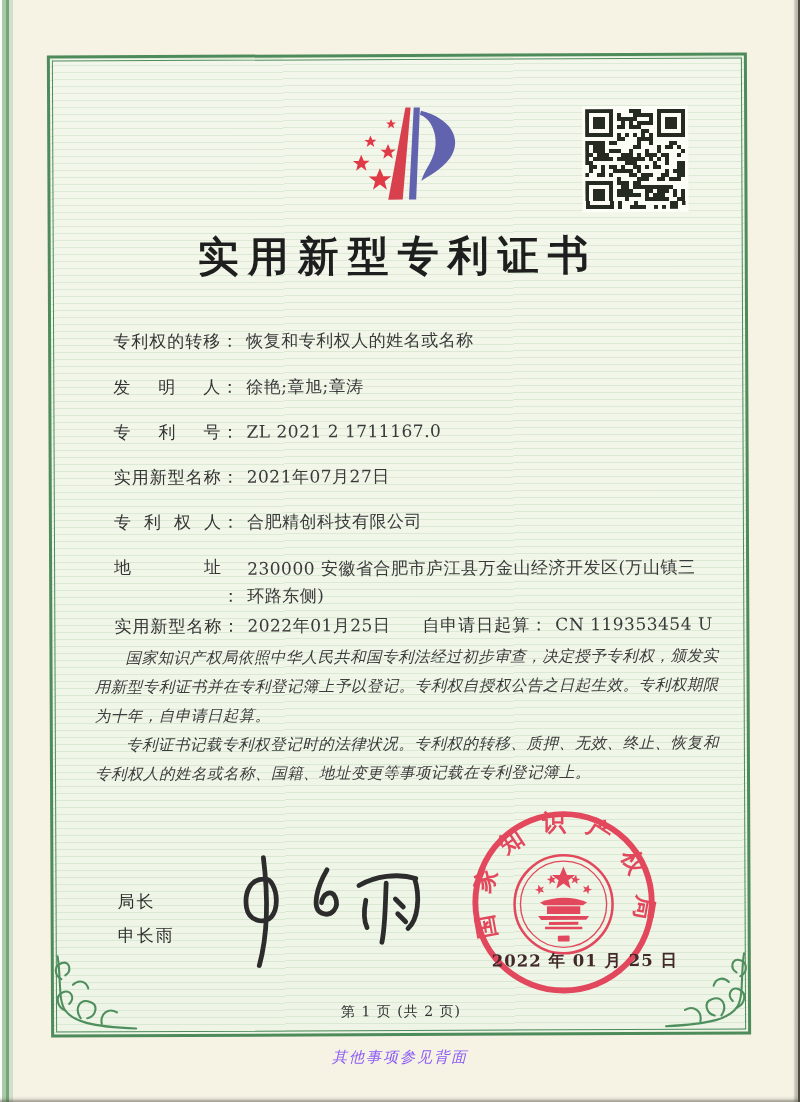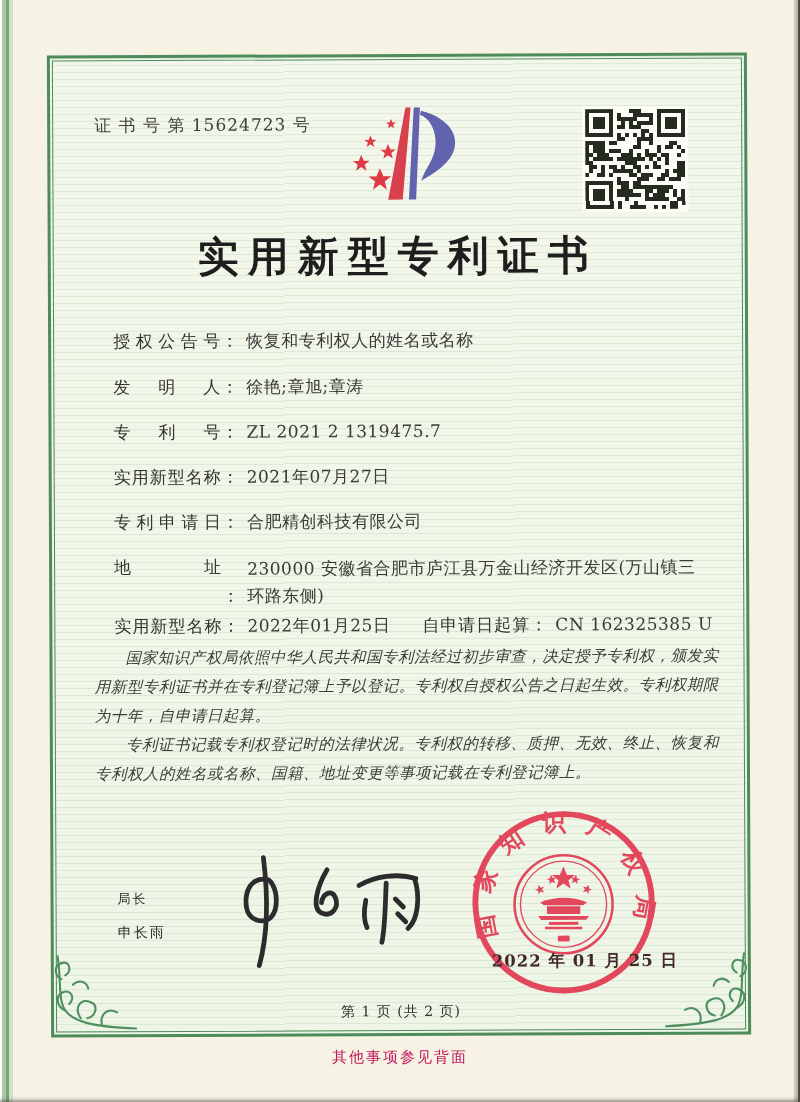--- a/index.html
+++ b/index.html
@@ -57,48 +57,47 @@
   .row-address .fvalue { display:inline-block; width:457px; white-space:normal; line-height:27px; }
   .grant-right { position:absolute; left:308px; top:0; }
   
   .body-text {
     left:42px; top:586px; width:624px;
     font-size:15.5px; line-height:29px; color:#3c3c3c;
     font-style:italic; letter-spacing:0.5px; text-align:justify;
   }
   .body-text p { text-indent:2em; }
   
-  .director-label { left:64px; top:832px; font-size:13px; color:#2e2e2e; letter-spacing:2px; }
-  .director-name  { left:64px; top:866px; font-size:14px; color:#2e2e2e; letter-spacing:2px; }
+  .director-label { left:64px; top:832px; font-size:17px; color:#2e2e2e; letter-spacing:2px; }
+  .director-name  { left:64px; top:866px; font-size:17px; color:#2e2e2e; letter-spacing:2px; }
   .signature { left:170px; top:792px; width:230px; height:125px; }
   .seal { left:412px; top:748px; width:196px; height:196px; opacity:.92; }
   .seal-date {
     left:438px; top:894px; width:165px; text-align:center;
     font-size:16.5px; font-weight:bold; color:#43282a; letter-spacing:1px; white-space:nowrap;
   }
   
   .page-indicator { left:0; top:946px; width:100%; text-align:center; font-size:14px; color:#2f2f2f; letter-spacing:1px; }
   .flourish { width:86px; height:86px; bottom:-2px; }
   .flourish-left { left:-2px; }
   .flourish-right { right:-2px; transform:scaleX(-1); }
   .back-note {
     position:absolute; left:0; top:1048px; width:100%; text-align:center;
-    font-size:15px; color:#be185d; letter-spacing:2px;
+    font-size:15px; font-style:italic; color:#8b5cf6; letter-spacing:2px;
   }
 </style>
 </head>
 <body>
 
 <div class="edge-left"></div>
 <div class="edge-right"></div>
 <div class="edge-bottom"></div>
 
 <div class="certificate">
 
-  <div class="abs cert-no">证 书 号 第 15624723 号</div>
 
   <div class="abs logo">
     <svg viewBox="0 0 150 120" width="155" height="125">
       <defs>
         <path id="lstar" d="M0,-10 L2.94,-3.09 L9.51,-3.09 L4.05,1.18 L5.88,8.09 L0,3.8 L-5.88,8.09 L-4.05,1.18 L-9.51,-3.09 L-2.94,-3.09 Z"></path>
       </defs>
       <g fill="#e03a47">
         <use href="#lstar" transform="translate(56,20) scale(0.5)"></use>
         <use href="#lstar" transform="translate(36,37) scale(0.62)"></use>
         <use href="#lstar" transform="translate(53,47) scale(0.78)"></use>
@@ -432,41 +431,41 @@
         <rect x="17" y="24" width="1" height="1" fill="#252b20"></rect>
         <rect x="19" y="24" width="1" height="1" fill="#252b20"></rect>
         <rect x="21" y="24" width="1" height="1" fill="#252b20"></rect>
         <rect x="22" y="24" width="1" height="1" fill="#252b20"></rect>
       </svg>
   </div>
 
   <div class="abs cert-title">实用新型专利证书</div>
 
   <div class="abs row" style="top:272px">
-    <span class="flabel">授权公告号</span><span class="fcolon">：</span><span class="fvalue">恢复和专利权人的姓名或名称</span>
+    <span class="flabel">专利权的转移</span><span class="fcolon">：</span><span class="fvalue">恢复和专利权人的姓名或名称</span>
   </div>
   <div class="abs row" style="top:318px">
     <span class="flabel">发明人</span><span class="fcolon">：</span><span class="fvalue">徐艳;章旭;章涛</span>
   </div>
   <div class="abs row" style="top:363px">
-    <span class="flabel">专利号</span><span class="fcolon">：</span><span class="fvalue">ZL 2021 2 1319475.7</span>
+    <span class="flabel">专利号</span><span class="fcolon">：</span><span class="fvalue">ZL 2021 2 1711167.0</span>
   </div>
   <div class="abs row" style="top:408px">
     <span class="flabel">实用新型名称</span><span class="fcolon">：</span><span class="fvalue">2021年07月27日</span>
   </div>
   <div class="abs row" style="top:453px">
-    <span class="flabel">专利申请日</span><span class="fcolon">：</span><span class="fvalue">合肥精创科技有限公司</span>
+    <span class="flabel">专利权人</span><span class="fcolon">：</span><span class="fvalue">合肥精创科技有限公司</span>
   </div>
   <div class="abs row row-address" style="top:498px">
     <span class="flabel">地址</span><span class="fcolon">：</span><span class="fvalue">230000 安徽省合肥市庐江县万金山经济开发区(万山镇三环路东侧)</span>
   </div>
   <div class="abs row" style="top:557px">
     <span class="flabel">实用新型名称</span><span class="fcolon">：</span><span class="fvalue">2022年01月25日</span>
     <span class="grant-right">
-      <span class="flabel">自申请日起算</span><span class="fcolon">：</span><span class="fvalue">CN 162325385 U</span>
+      <span class="flabel">自申请日起算</span><span class="fcolon">：</span><span class="fvalue">CN 119353454 U</span>
     </span>
   </div>
 
   <div class="abs body-text">
     <p>国家知识产权局依照中华人民共和国专利法经过初步审查，决定授予专利权，颁发实用新型专利证书并在专利登记簿上予以登记。专利权自授权公告之日起生效。专利权期限为十年，自申请日起算。</p>
     <p>专利证书记载专利权登记时的法律状况。专利权的转移、质押、无效、终止、恢复和专利权人的姓名或名称、国籍、地址变更等事项记载在专利登记簿上。</p>
   </div>
 
   <div class="abs director-label">局长</div>
   <div class="abs director-name">申长雨</div>

